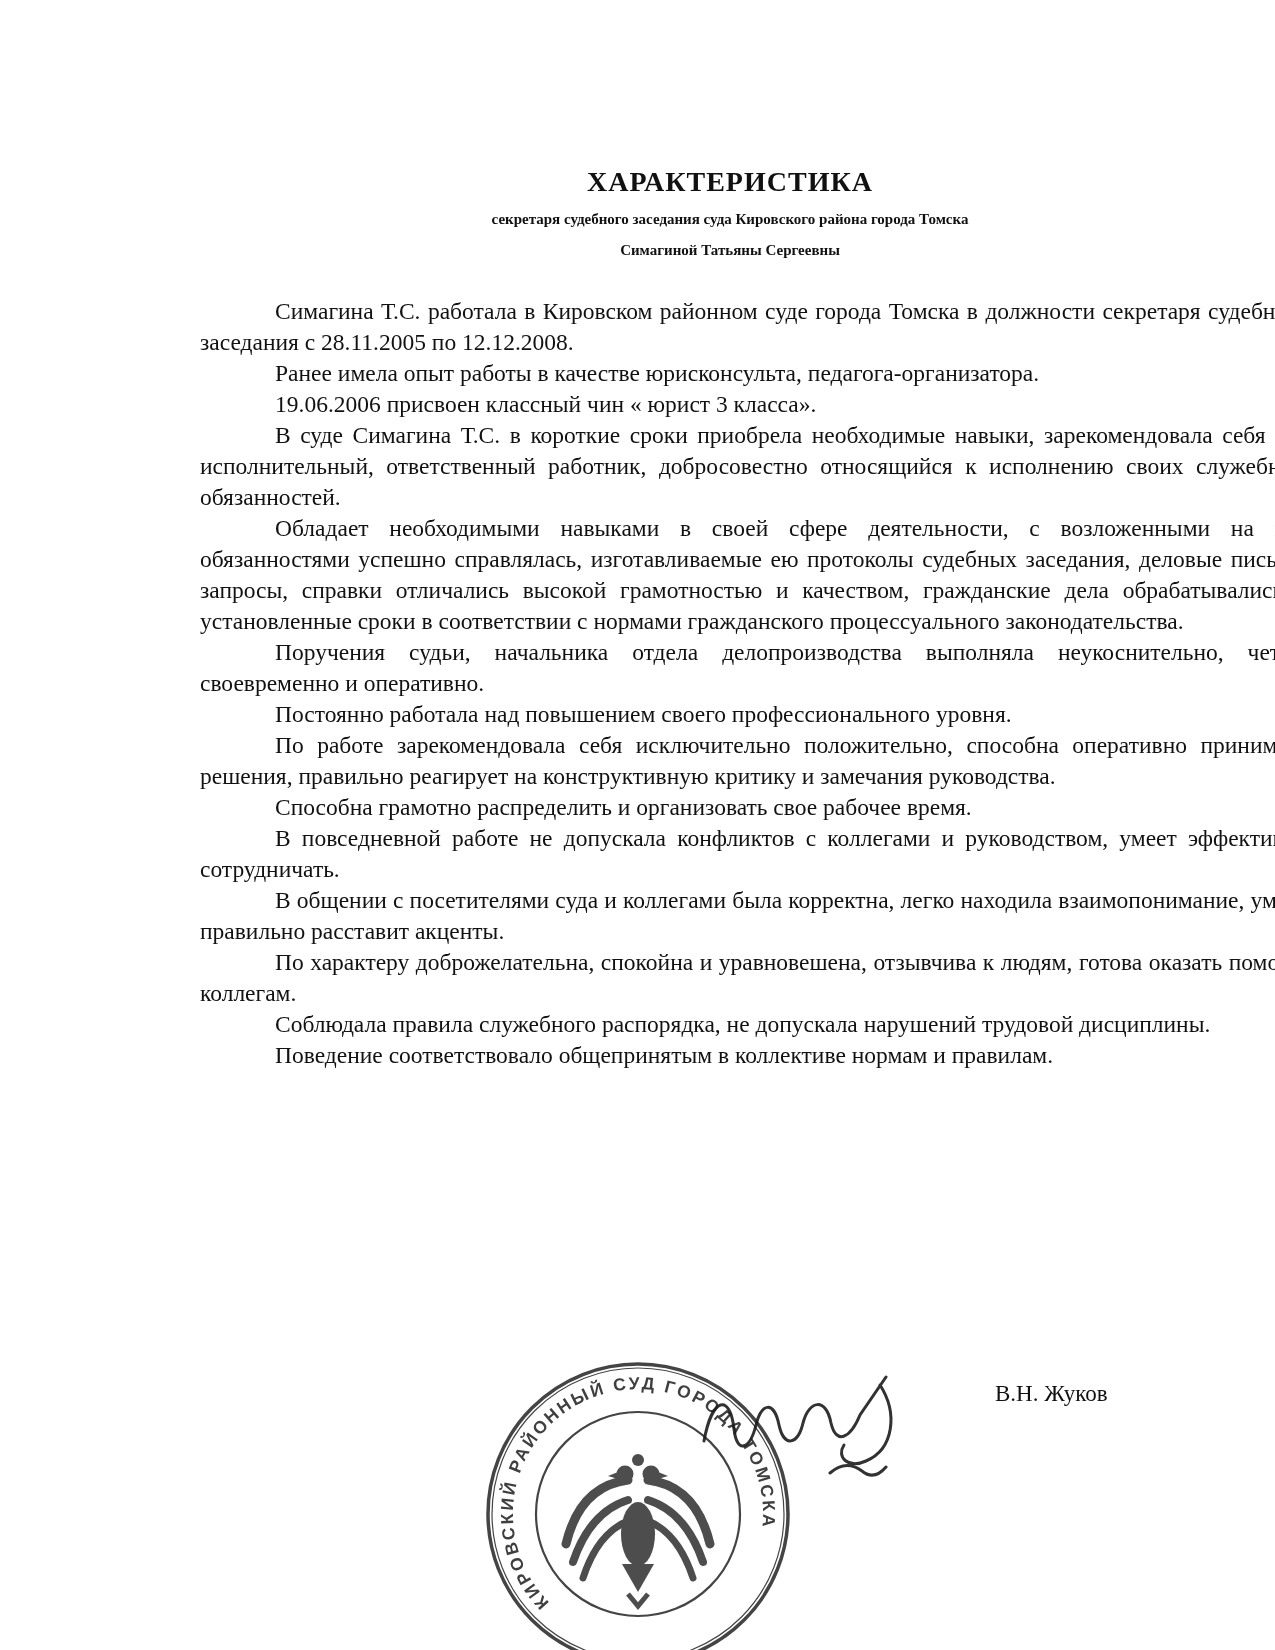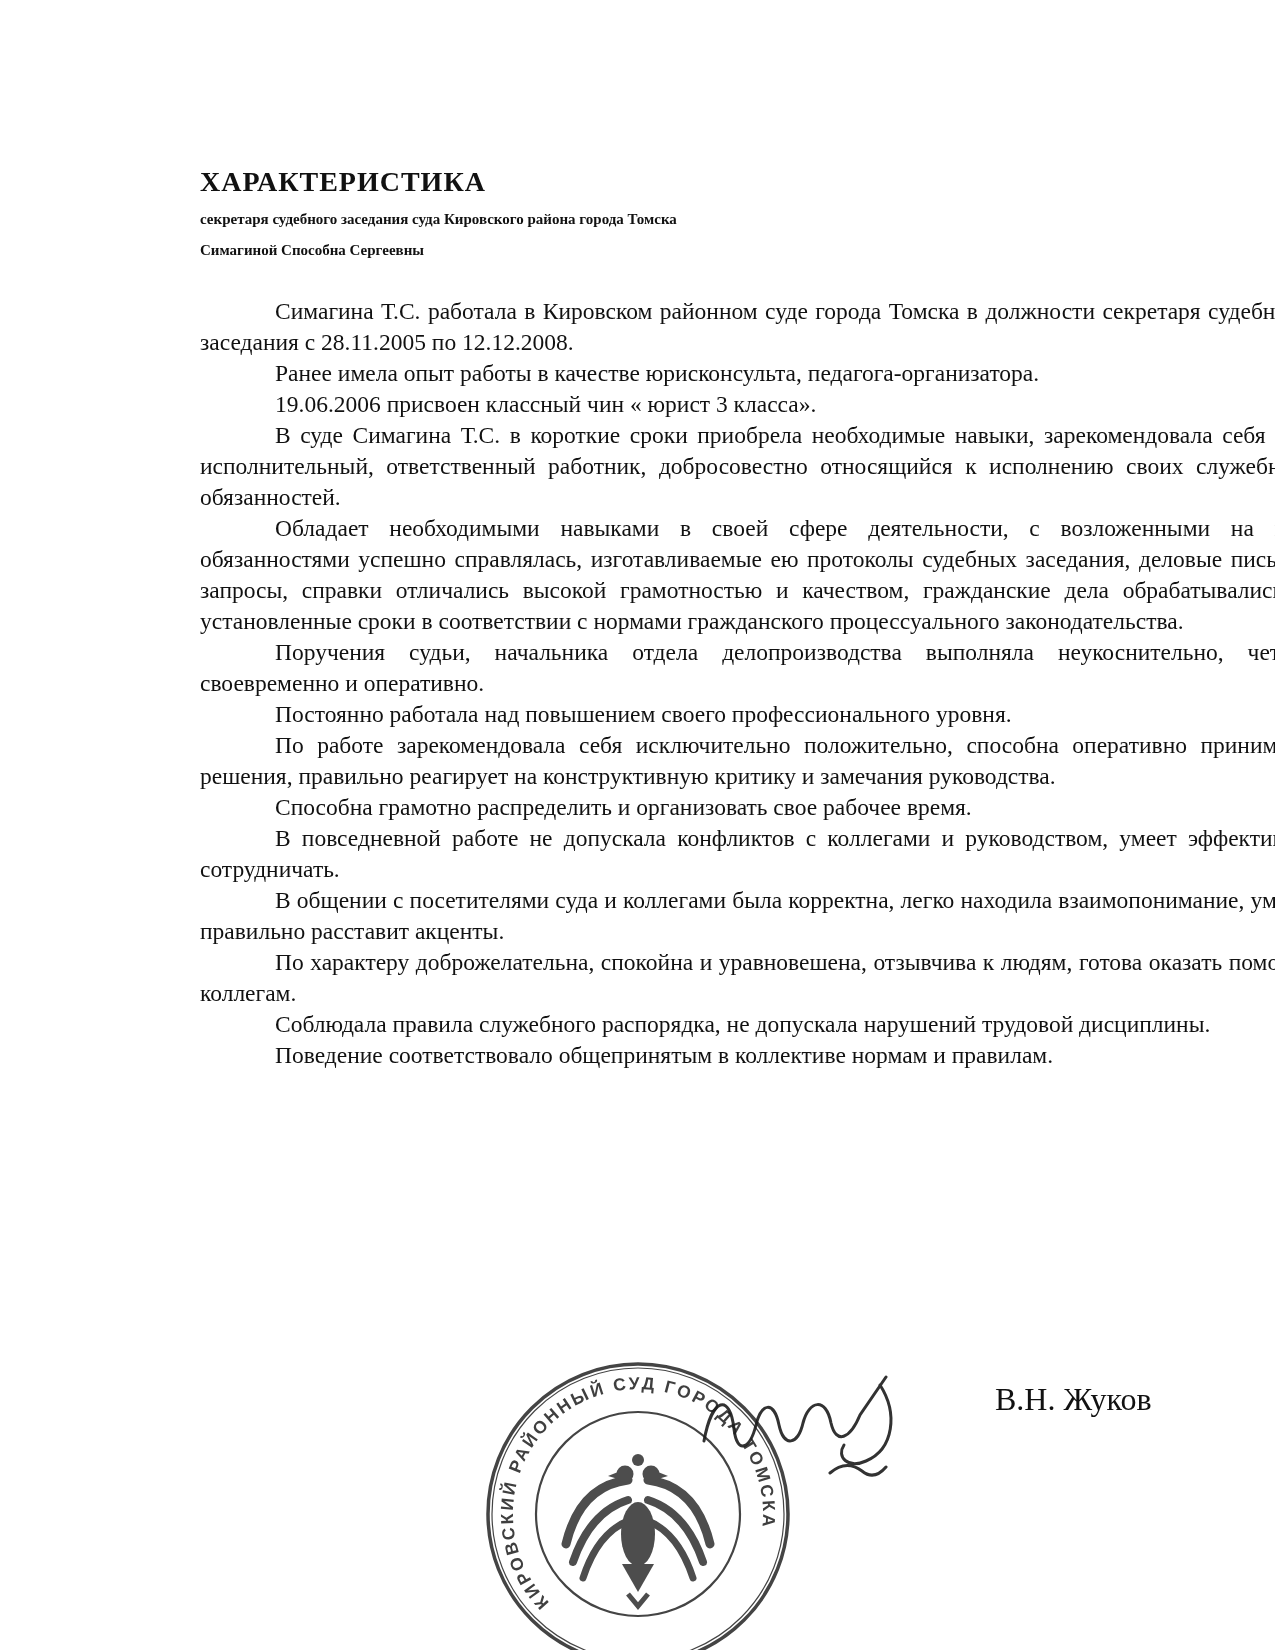--- a/index.html
+++ b/index.html
@@ -17,21 +17,21 @@
     width: 1275px;
     height: 1650px;
     background: #ffffff;
     overflow: hidden;
   }
   .heading-block {
     position: absolute;
     top: 166px;
     left: 200px;
     width: 1060px;
-    text-align: left;
+    text-align: center;
   }
   .doc-title {
     font-size: 28px;
     font-weight: bold;
     letter-spacing: 1px;
     margin: 0 0 6px 0;
   }
   .doc-subtitle {
     font-size: 15px;
     font-weight: bold;
@@ -56,21 +56,21 @@
     top: 1348px;
     left: 200px;
     font-size: 24px;
     line-height: 33px;
   }
   .footer-left div { white-space: nowrap; }
   .signer-name {
     position: absolute;
     top: 1381px;
     left: 995px;
-    font-size: 32px;
+    font-size: 23px;
     white-space: nowrap;
   }
   .seal-svg {
     position: absolute;
     left: 462px;
     top: 1338px;
     width: 352px;
     height: 352px;
   }
   .signature-svg {
@@ -82,21 +82,21 @@
   }
 </style>
 </head>
 <body>
 
 <div class="page">
 
   <div class="heading-block">
     <div class="doc-title">ХАРАКТЕРИСТИКА</div>
     <div class="doc-subtitle">секретаря судебного заседания суда Кировского района города Томска</div>
-    <div class="doc-subtitle">Симагиной Способна Сергеевны</div>
+    <div class="doc-subtitle">Симагиной Татьяны Сергеевны</div>
   </div>
 
   <div class="body-block">
 
   <p>Симагина Т.С.  работала в Кировском районном суде города Томска в должности секретаря судебного заседания с 28.11.2005 по 12.12.2008.</p>
       <p>Ранее имела опыт работы в качестве юрисконсульта, педагога-организатора.</p>
       <p>19.06.2006 присвоен классный чин « юрист 3 класса».</p>
       <p>В суде Симагина Т.С. в короткие сроки приобрела необходимые навыки, зарекомендовала себя как исполнительный, ответственный работник, добросовестно относящийся к исполнению своих служебных обязанностей.</p>
       <p>Обладает необходимыми навыками в своей  сфере деятельности, с возложенными на нее обязанностями успешно справлялась, изготавливаемые ею протоколы судебных заседания, деловые письма, запросы, справки отличались высокой грамотностью и качеством, гражданские дела обрабатывались в установленные сроки в соответствии с нормами гражданского процессуального законодательства.</p>
       <p>Поручения судьи, начальника отдела делопроизводства выполняла неукоснительно, четко, своевременно и оперативно.</p>

